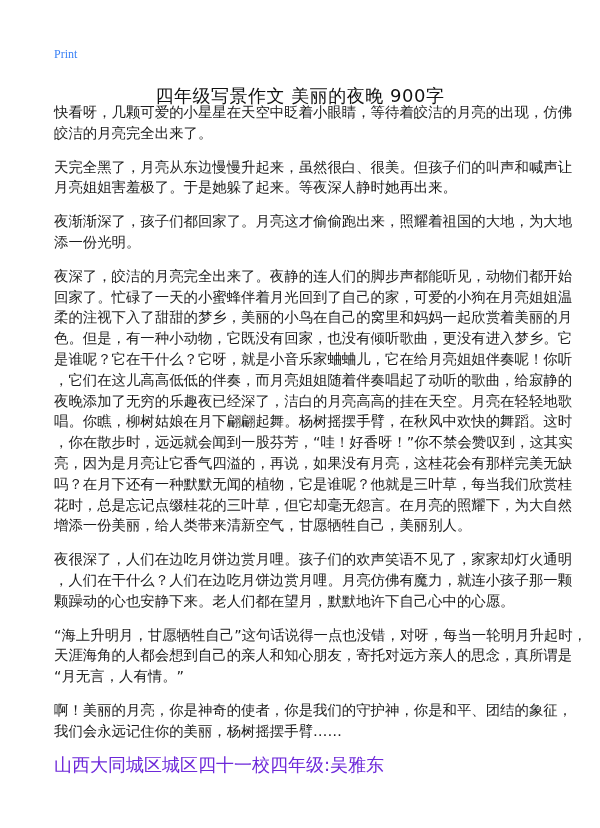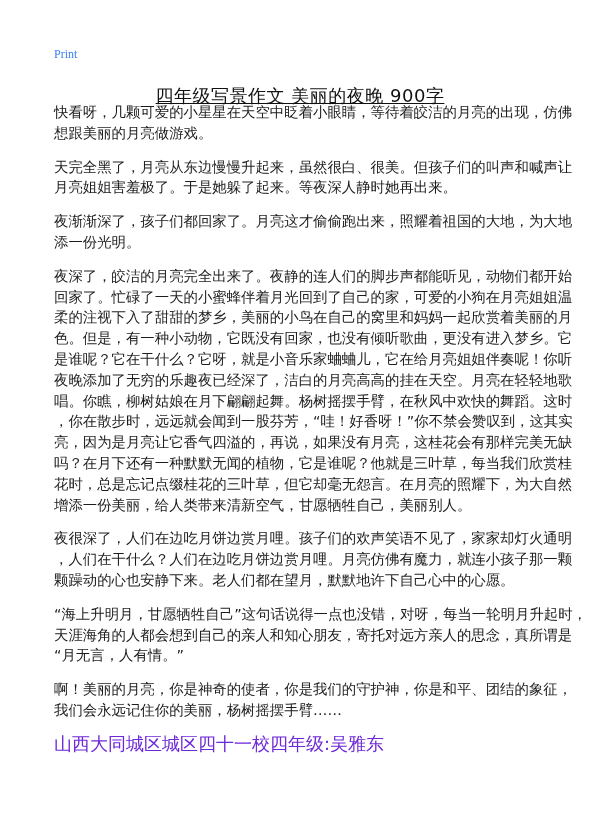--- a/index.html
+++ b/index.html
@@ -28,21 +28,20 @@
       position: absolute;
       left: 0;
       width: 600px;
       top: 72px;
       text-align: center;
       font-size: 18px;
       line-height: 24px;
       color: #111;
       font-weight: normal;
       letter-spacing: 0.5px;
-      text-decoration: underline;
     }
     .content {
       position: absolute;
       left: 54px;
       top: 102px;
       width: 500px;
     }
     .para {
       margin: 0 0 13px 0;
       font-size: 14.4px;
@@ -63,36 +62,37 @@
 </head>
 <body>
 
 <div class="print-label">Print</div>
 
 <h1 class="title">四年级写景作文 美丽的夜晚 900字</h1>
 
 <div class="content">
   <p class="para">
     <span class="line">快看呀，几颗可爱的小星星在天空中眨着小眼睛，等待着皎洁的月亮的出现，仿佛</span>
-    <span class="line">想跟美丽的月亮做游戏。</span>
+    <span class="line">皎洁的月亮完全出来了。</span>
   </p>
   <p class="para">
     <span class="line">天完全黑了，月亮从东边慢慢升起来，虽然很白、很美。但孩子们的叫声和喊声让</span>
     <span class="line">月亮姐姐害羞极了。于是她躲了起来。等夜深人静时她再出来。</span>
   </p>
   <p class="para">
     <span class="line">夜渐渐深了，孩子们都回家了。月亮这才偷偷跑出来，照耀着祖国的大地，为大地</span>
     <span class="line">添一份光明。</span>
   </p>
   <p class="para">
     <span class="line">夜深了，皎洁的月亮完全出来了。夜静的连人们的脚步声都能听见，动物们都开始</span>
     <span class="line">回家了。忙碌了一天的小蜜蜂伴着月光回到了自己的家，可爱的小狗在月亮姐姐温</span>
     <span class="line">柔的注视下入了甜甜的梦乡，美丽的小鸟在自己的窝里和妈妈一起欣赏着美丽的月</span>
     <span class="line">色。但是，有一种小动物，它既没有回家，也没有倾听歌曲，更没有进入梦乡。它</span>
     <span class="line">是谁呢？它在干什么？它呀，就是小音乐家蛐蛐儿，它在给月亮姐姐伴奏呢！你听</span>
+    <span class="line">，它们在这儿高高低低的伴奏，而月亮姐姐随着伴奏唱起了动听的歌曲，给寂静的</span>
     <span class="line">夜晚添加了无穷的乐趣夜已经深了，洁白的月亮高高的挂在天空。月亮在轻轻地歌</span>
     <span class="line">唱。你瞧，柳树姑娘在月下翩翩起舞。杨树摇摆手臂，在秋风中欢快的舞蹈。这时</span>
     <span class="line">，你在散步时，远远就会闻到一股芬芳，“哇！好香呀！”你不禁会赞叹到，这其实</span>
     <span class="line">亮，因为是月亮让它香气四溢的，再说，如果没有月亮，这桂花会有那样完美无缺</span>
     <span class="line">吗？在月下还有一种默默无闻的植物，它是谁呢？他就是三叶草，每当我们欣赏桂</span>
     <span class="line">花时，总是忘记点缀桂花的三叶草，但它却毫无怨言。在月亮的照耀下，为大自然</span>
     <span class="line">增添一份美丽，给人类带来清新空气，甘愿牺牲自己，美丽别人。</span>
   </p>
   <p class="para">
     <span class="line">夜很深了，人们在边吃月饼边赏月哩。孩子们的欢声笑语不见了，家家却灯火通明</span>

